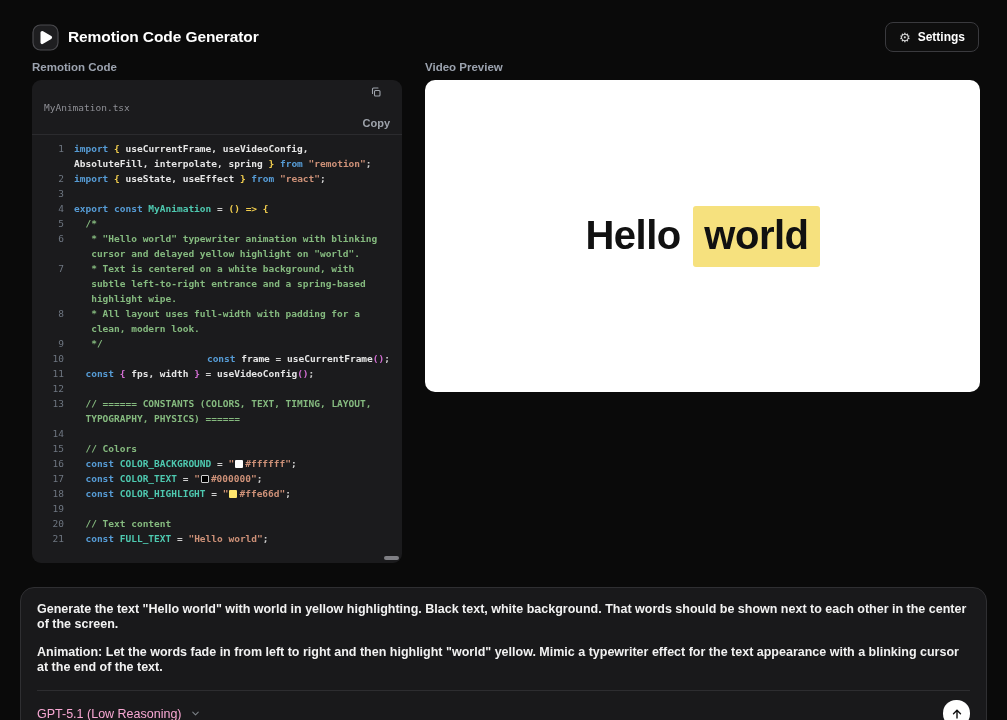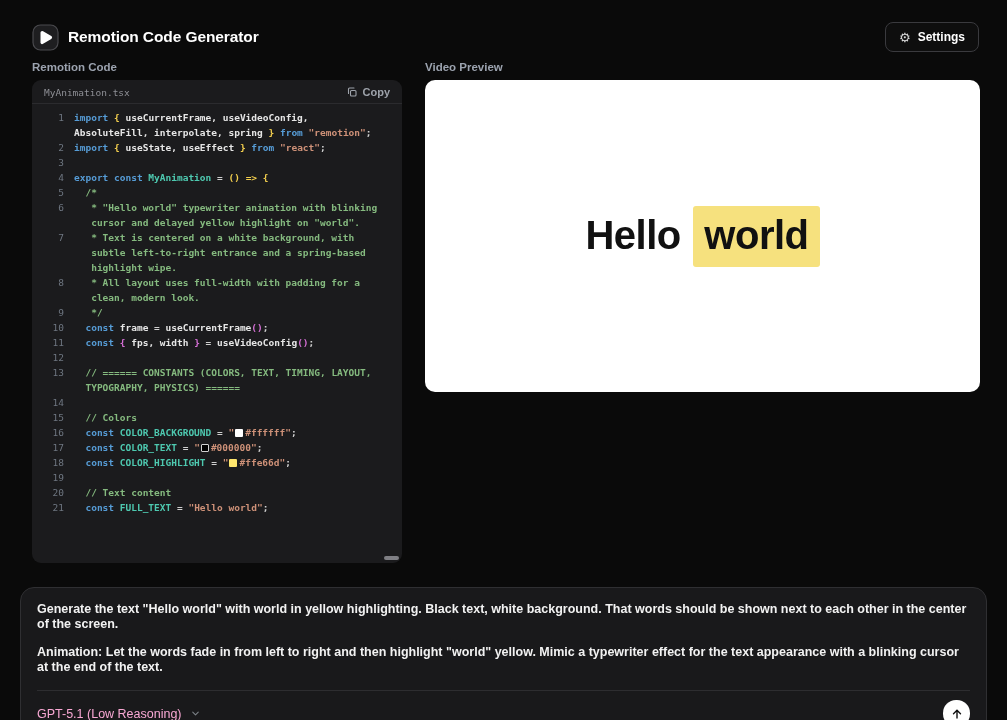--- a/index.html
+++ b/index.html
@@ -31,22 +31,22 @@
   .code-panel {
     background:#1b1b1d; border-radius:9px; height:483px;
     position:relative; overflow:hidden;
   }
   .code-header {
     display:flex; align-items:center; justify-content:space-between;
     padding:6px 12px 5px 12px; border-bottom:1px solid #2b2b2e;
   }
   .filename { font-family:"DejaVu Sans Mono", monospace; font-size:9.5px; color:#8f9096; }
   .copy-btn {
-    display:flex; align-items:center; gap:5px; background:none; border:none;
-    color:#9ea3ab; font-size:11px; font-weight:600; cursor:pointer; font-family:inherit;
+    display:flex; align-items:center; gap:19px; background:none; border:none;
+    color:#9ea3ab; font-size:11px; font-weight:600; cursor:pointer; font-family:inherit;flex-direction:column;
   }
   .code-body {
     padding:6px 12px 6px 10px;
     font-family:"DejaVu Sans Mono", monospace;
     font-size:9.5px; line-height:15px; font-weight:600;
   }
   .code-line { display:flex; }
   .gutter {
     width:22px; flex:0 0 auto; text-align:right; margin-right:10px;
     color:#6e7681; font-weight:400; user-select:none;
@@ -192,21 +192,21 @@
             </div>
           </div>
           <div class="code-line">
             <div class="gutter">9</div>
             <div class="line-content" style="padding-left: 17.16px;">
               <div class="code-row"><span class="tk-cm">*/</span></div>
             </div>
           </div>
           <div class="code-line">
             <div class="gutter">10</div>
-            <div class="line-content" style="padding-left: 11.44px;">
+            <div class="line-content" style="padding-left: 11.44px; text-align: right;">
               <div class="code-row"><span class="tk-kw">const </span><span class="tk-id">frame</span><span class="tk-pl"> = </span><span class="tk-id">useCurrentFrame</span><span class="tk-p2">()</span><span class="tk-pl">;</span></div>
             </div>
           </div>
           <div class="code-line">
             <div class="gutter">11</div>
             <div class="line-content" style="padding-left: 11.44px;">
               <div class="code-row"><span class="tk-kw">const </span><span class="tk-p2">{ </span><span class="tk-id">fps, width </span><span class="tk-p2">}</span><span class="tk-pl"> = </span><span class="tk-id">useVideoConfig</span><span class="tk-p2">()</span><span class="tk-pl">;</span></div>
             </div>
           </div>
           <div class="code-line">

